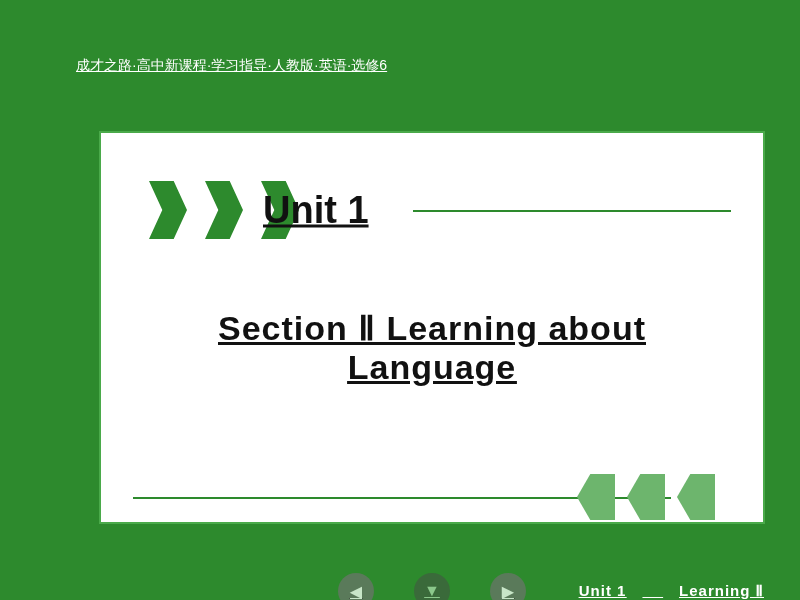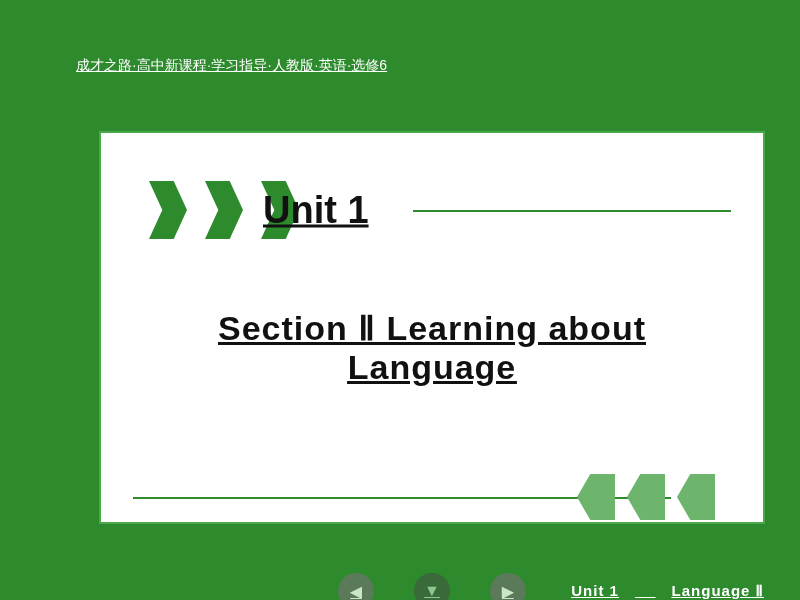--- a/index.html
+++ b/index.html
@@ -252,16 +252,16 @@
 
   <div class="nav-buttons">
     <button class="nav-btn nav-btn-prev">◀</button>
     <button class="nav-btn nav-btn-home">▼</button>
     <button class="nav-btn nav-btn-next">▶</button>
   </div>
 
   <div class="bottom-label">
     <span>Unit 1</span>
     &nbsp;&nbsp;
-    <span>Language Ⅱ</span>
+    <span>Learning Ⅱ</span>
   </div>
 
 </div>
 
 </body></html>

